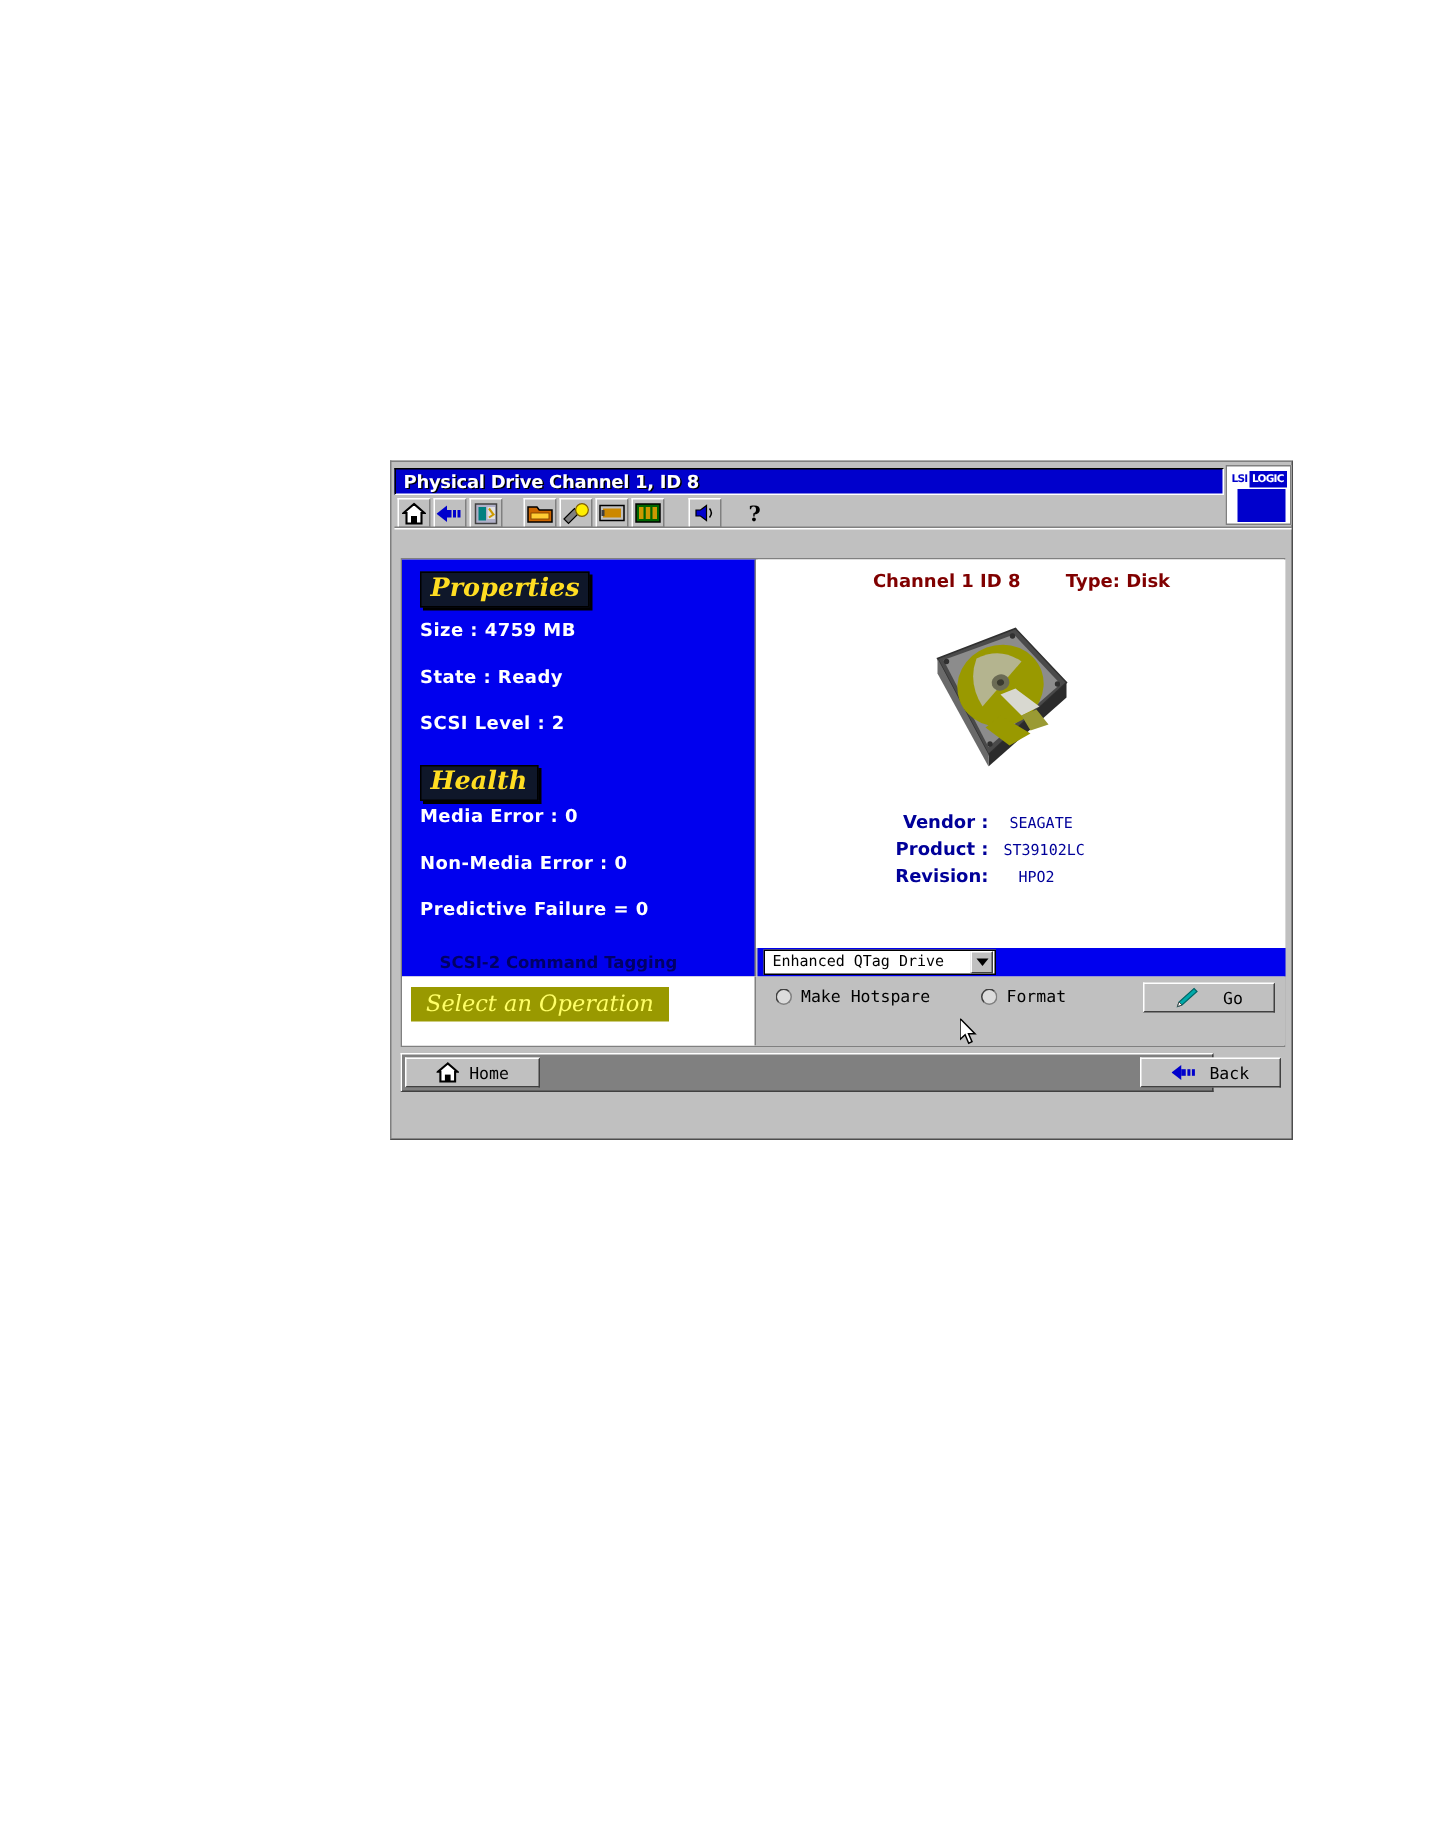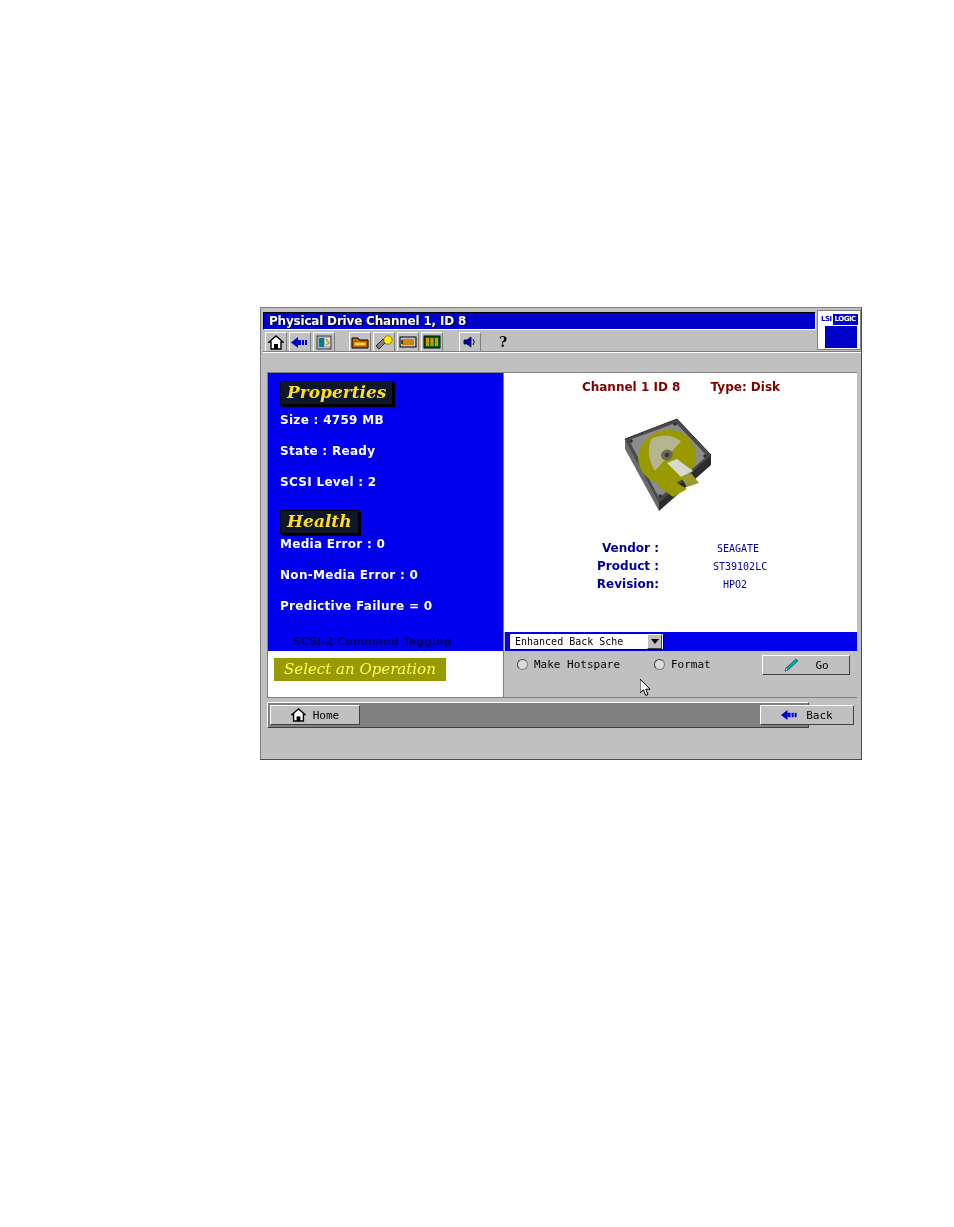--- a/index.html
+++ b/index.html
@@ -201,21 +201,20 @@
   
   #vendor-block {
     position: absolute;
     left: 0px; top: 168px;
     width: 352px;
   }
   .vp-row {
     display: flex;
     align-items: baseline;
     height: 18px;
-    gap: 44px;
   }
   .vp-label {
     width: 160px;
     text-align: right;
     color: #000099;
     font-family: "DejaVu Sans", sans-serif;
     font-weight: bold;
     font-size: 12px;
     padding-right: 6px;
     white-space: nowrap;
@@ -550,21 +549,21 @@
           <span class="vp-label">Revision:</span>
           <span class="vp-value">HPO2</span>
         </div>
       </div>
     </div>
 
     <div id="op-strip">
       <div id="tagging-label">SCSI-2 Command Tagging</div>
       <div id="tagging-blue-fill"></div>
       <div id="tag-select">
-        <span id="tag-select-text">Enhanced Back Sche</span>
+        <span id="tag-select-text">Enhanced QTag Drive</span>
         <span id="tag-select-arrow"></span>
       </div>
     </div>
 
     <div id="op-row">
       <div id="select-op-cell">
         <div id="select-op-badge">Select an Operation</div>
       </div>
 
       <div class="radio-group" id="radio-hotspare">

